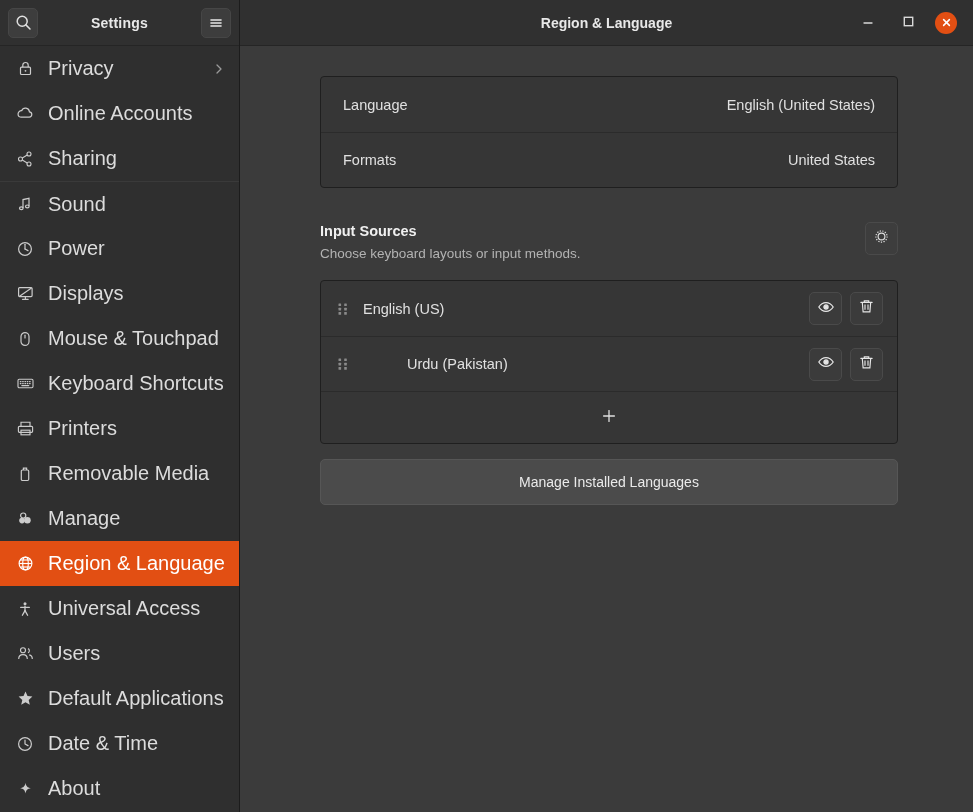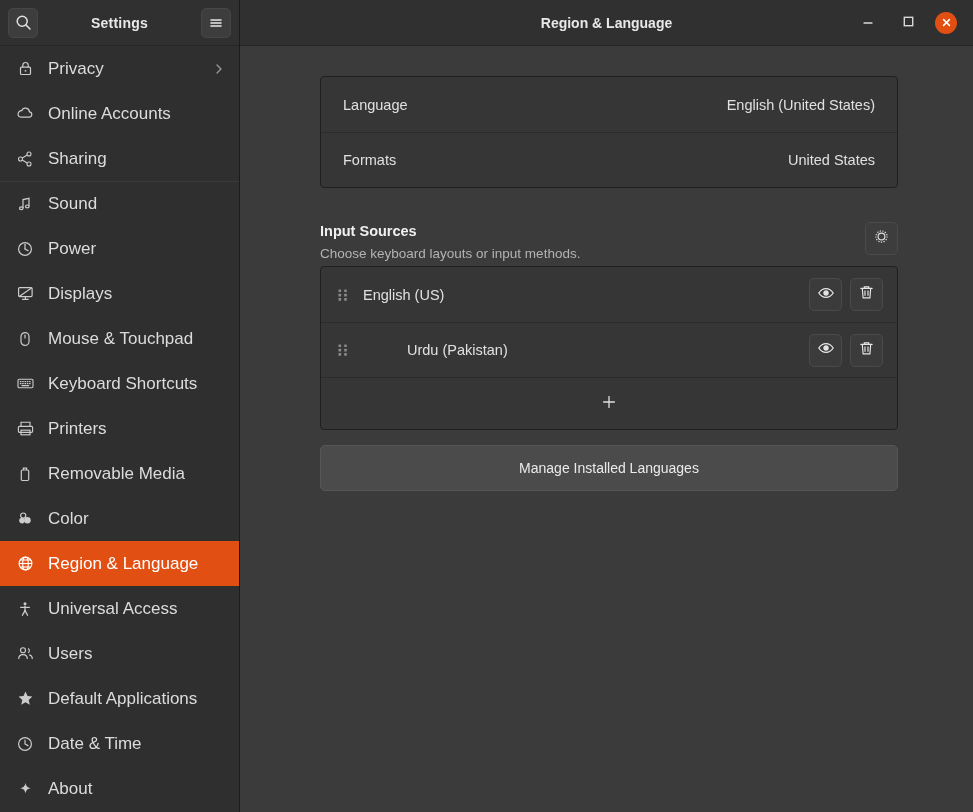--- a/index.html
+++ b/index.html
@@ -86,21 +86,21 @@
   .sb-item .sb-icon {
     width: 22px;
     flex: 0 0 22px;
     display: flex;
     align-items: center;
     justify-content: center;
     margin-right: 12px;
     color: #cccccc;
   }
   .sb-item .sb-label {
-    font-size: 17px;
+    font-size: 20px;
     color: #dcdcdc;
     white-space: nowrap;
   }
   .sb-item .sb-chevron {
     margin-left: auto;
     color: #9a9a9a;
     display: flex;
     align-items: center;
   }
   .sb-item.active {
@@ -198,21 +198,21 @@
     margin-left: auto;
     font-size: 14.5px;
     color: #e0e0e0;
   }
 
   
   .section-head {
     display: flex;
     align-items: flex-start;
     margin-top: 33px;
-    margin-bottom: 2px;
+    margin-bottom: 16px;
     gap: 42px;
   }
   .section-head .st {
     font-size: 14.5px;
     font-weight: bold;
     color: #f0f0f0;
     line-height: 20px;
   }
   .section-head .ss {
     font-size: 13.5px;
@@ -457,21 +457,21 @@
       </div>
 
       <div class="sb-item">
         <span class="sb-icon">
           <svg width="19" height="19" viewBox="0 0 19 19" fill="none">
             <circle cx="7.2" cy="6.6" r="2.6" fill="none" stroke="currentColor" stroke-width="1.2"></circle>
             <circle cx="6" cy="11.6" r="2.8" fill="currentColor"></circle>
             <circle cx="11.4" cy="11.2" r="3.3" fill="currentColor"></circle>
           </svg>
         </span>
-        <span class="sb-label">Color</span>
+        <span class="sb-label">Manage</span>
       </div>
 
       <div class="sb-item active">
         <span class="sb-icon">
           <svg width="19" height="19" viewBox="0 0 19 19" fill="none" stroke="currentColor" stroke-width="1.15">
             <circle cx="9.5" cy="9.5" r="6.4"></circle>
             <ellipse cx="9.5" cy="9.5" rx="2.8" ry="6.4"></ellipse>
             <line x1="3.2" y1="9.5" x2="15.8" y2="9.5"></line>
             <line x1="4.4" y1="6" x2="14.6" y2="6"></line>
             <line x1="4.4" y1="13" x2="14.6" y2="13"></line>

